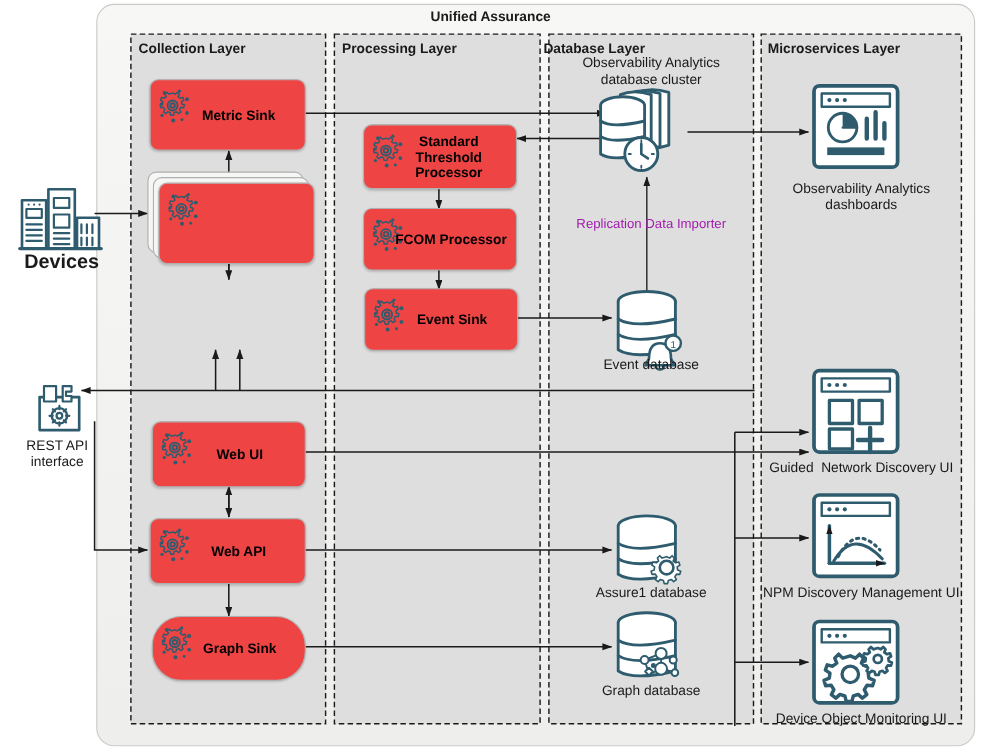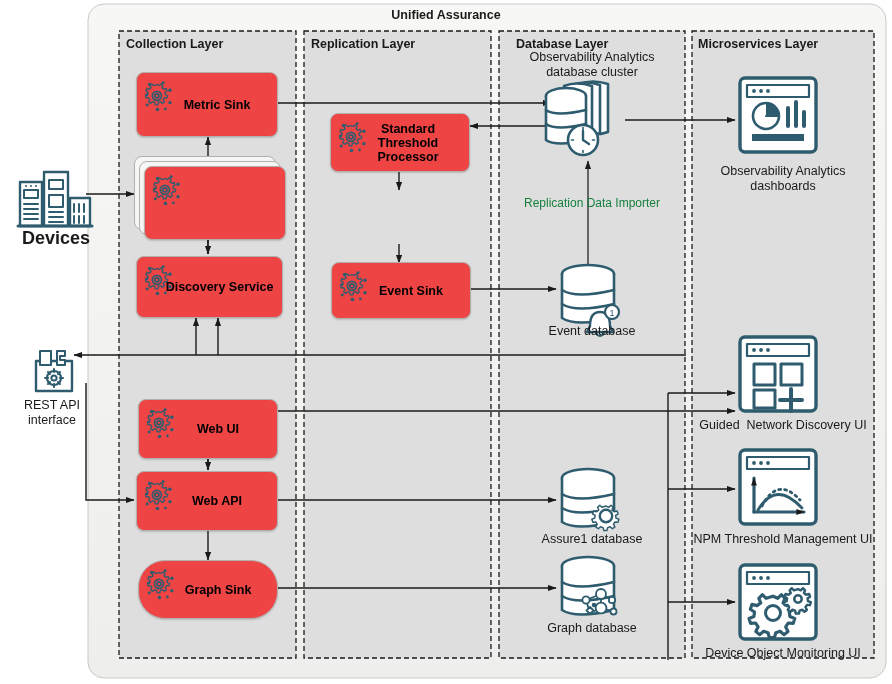--- a/index.html
+++ b/index.html
@@ -6,21 +6,21 @@
   body{font-family:"Liberation Sans",sans-serif;}
   #stage{position:relative;width:892px;height:684px;overflow:hidden;background:#ffffff;}
   #svgroot{position:absolute;left:0;top:0;width:892px;height:684px;}
 
   .lbl{position:absolute;color:#1a1a1a;line-height:1.2;}
   .title-main{font-size:12.5px;font-weight:bold;}
   .layer-title{font-size:12.5px;font-weight:bold;}
   .node-label{font-size:12.5px;font-weight:bold;text-align:center;}
   .cap{font-size:12.5px;text-align:center;color:#1a1a1a;}
   .cap-b{font-size:18px;text-align:center;color:#1a1a1a;font-weight:bold;}
-  .edge-label{font-size:12px;color:#15803d;text-align:center;}
+  .edge-label{font-size:12px;color:#a21caf;text-align:center;}
 
   .box{position:absolute;background:#ef4444;border:1px solid #b0b0b0;border-radius:8px;
        box-shadow:0 1px 2px rgba(0,0,0,.16);}
   .box .node-label{position:absolute;left:26px;right:6px;top:50%;transform:translateY(-50%);}
   .stackshadow{position:absolute;background:#f6f6f4;border:1px solid #b0b0b0;border-radius:8px;}
 
   .gearsprite{position:absolute;left:8px;top:7px;width:34px;height:34px;}
 </style>
 </head>
 <body>
@@ -277,28 +277,22 @@
   </div>
 
   <div class="stackshadow" style="left:134px;top:156px;width:140px;height:72px;"></div>
   <div class="stackshadow" style="left:139px;top:161px;width:140px;height:72px;"></div>
   <div class="box" style="left:144px;top:166px;width:140px;height:72px;">
     <svg class="gearsprite" viewBox="0 0 30 30">
         <use href="#msgear"></use>
       </svg>
   </div>
 
-  <div class="box" style="left:136px;top:256px;width:145px;height:60px;">
-    <svg class="gearsprite" viewBox="0 0 30 30">
-        <use href="#msgear"></use>
-      </svg>
-    <div class="node-label">Discovery Service</div>
-  </div>
-
-  <div class="box" style="left:138px;top:383px;width:138px;height:58px;margin-top:16px;">
+
+  <div class="box" style="left:138px;top:383px;width:138px;height:58px;">
     <svg class="gearsprite" viewBox="0 0 30 30">
         <use href="#msgear"></use>
       </svg>
     <div class="node-label">Web UI</div>
   </div>
 
   <div class="box" style="left:136px;top:471px;width:140px;height:58px;">
     <svg class="gearsprite" viewBox="0 0 30 30">
         <use href="#msgear"></use>
       </svg>
@@ -315,33 +309,39 @@
   <div class="box" style="left:330px;top:113px;width:138px;height:57px;">
     <svg class="gearsprite" viewBox="0 0 30 30">
         <use href="#msgear"></use>
       </svg>
     <div class="node-label" style="left:22px;">
       <span>Standard</span><br>
       <span>Threshold Processor</span>
     </div>
   </div>
 
+  <div class="box" style="left:330px;top:189px;width:138px;height:55px;">
+    <svg class="gearsprite" viewBox="0 0 30 30">
+        <use href="#msgear"></use>
+      </svg>
+    <div class="node-label">FCOM Processor</div>
+  </div>
 
   <div class="box" style="left:331px;top:262px;width:138px;height:55px;">
     <svg class="gearsprite" viewBox="0 0 30 30">
         <use href="#msgear"></use>
       </svg>
     <div class="node-label">Event Sink</div>
   </div>
 
   <div class="lbl title-main" style="left:0;top:8px;width:892px;text-align:center;">Unified Assurance</div>
 
   <div class="lbl layer-title" style="left:126px;top:37px;">Collection Layer</div>
-  <div class="lbl layer-title" style="left:311px;top:37px;">Replication Layer</div>
-  <div class="lbl layer-title" style="left:500px;top:37px;padding-left:16px;">Database Layer</div>
+  <div class="lbl layer-title" style="left:311px;top:37px;">Processing Layer</div>
+  <div class="lbl layer-title" style="left:478px;top:37px;padding-left:16px;">Database Layer</div>
   <div class="lbl layer-title" style="left:698px;top:37px;">Microservices Layer</div>
 
   <div class="lbl cap-b" style="left:8px;top:228px;width:96px;">Devices</div>
 
   <div class="lbl cap" style="left:4px;top:398px;width:96px;">
     <span>REST API</span><br>
     <span>interface</span>
   </div>
 
   <div class="lbl cap" style="left:504px;top:50px;width:176px;">
@@ -353,16 +353,16 @@
 
   <div class="lbl cap" style="left:504px;top:324px;width:176px;">Event database</div>
   <div class="lbl cap" style="left:504px;top:532px;width:176px;">Assure1 database</div>
   <div class="lbl cap" style="left:504px;top:621px;width:176px;">Graph database</div>
 
   <div class="lbl cap" style="left:694px;top:164px;width:178px;">
     <span>Observability Analytics</span><br>
     <span>dashboards</span>
   </div>
   <div class="lbl cap" style="left:690px;top:418px;width:186px;white-space:pre;">Guided  Network Discovery UI</div>
-  <div class="lbl cap" style="left:690px;top:532px;width:186px;">NPM Threshold Management UI</div>
+  <div class="lbl cap" style="left:690px;top:532px;width:186px;">NPM Discovery Management UI</div>
   <div class="lbl cap" style="left:690px;top:646px;width:186px;">Device Object Monitoring UI</div>
 
 </div>
 
 </body></html>

